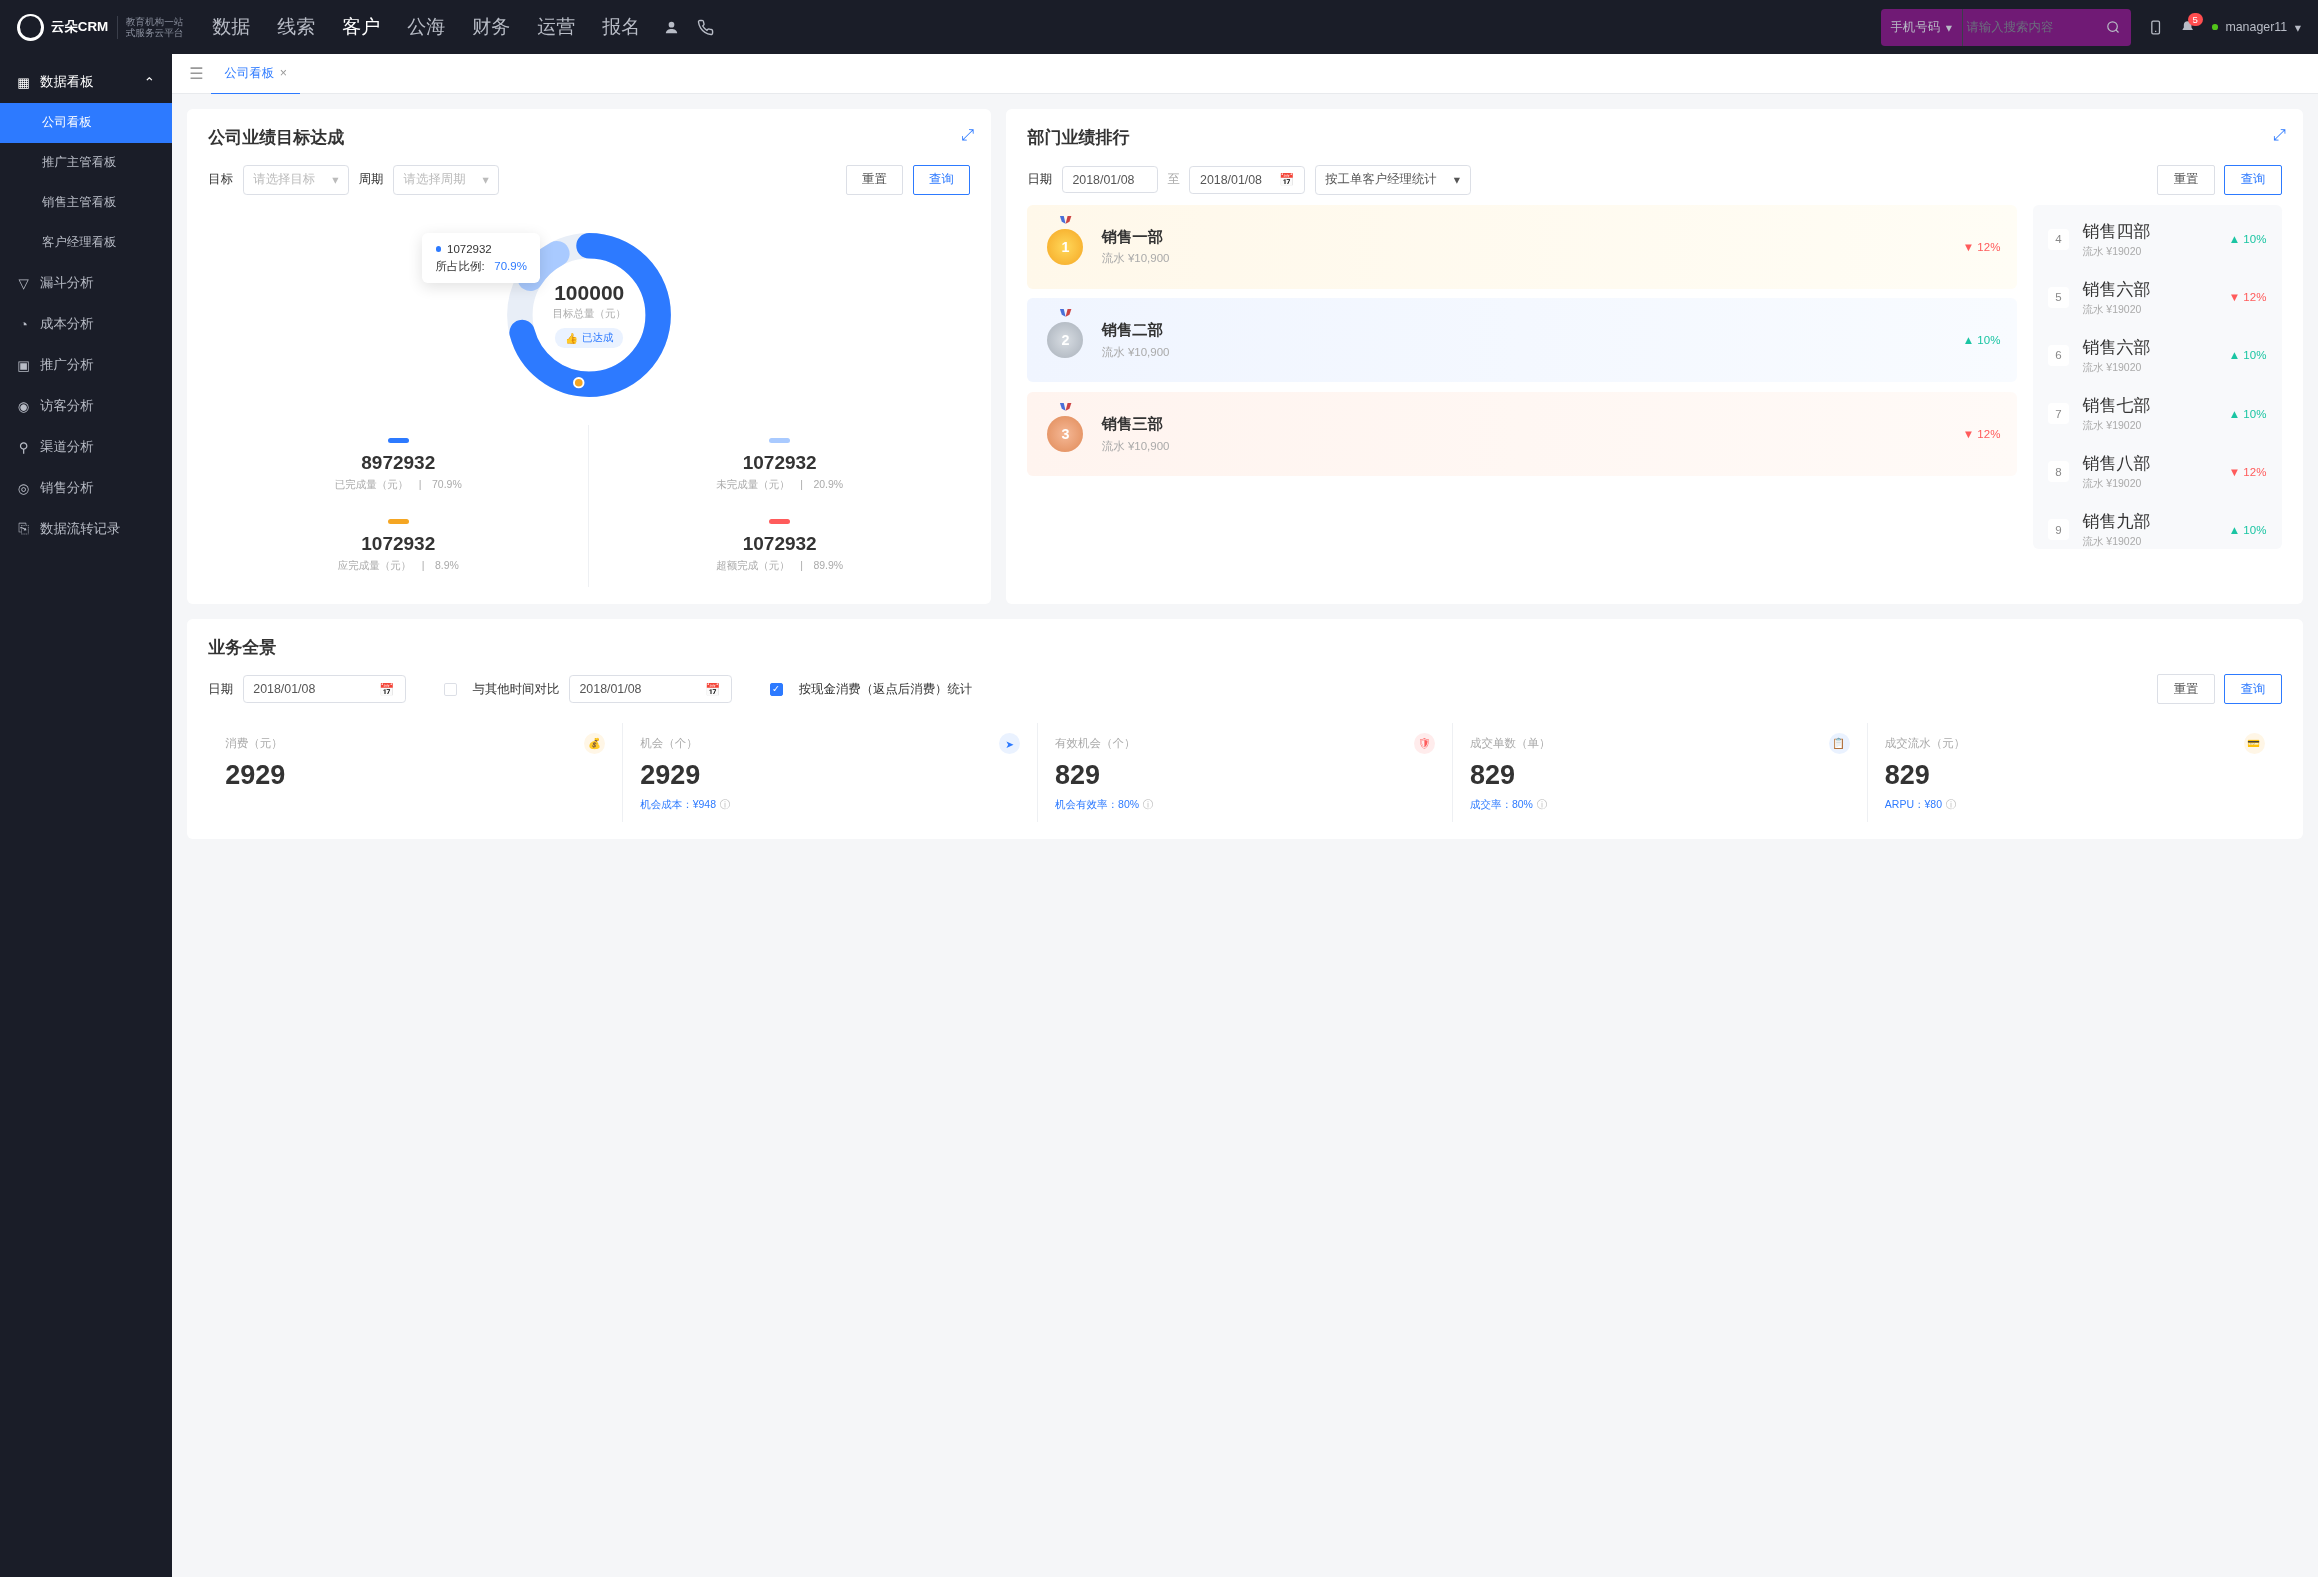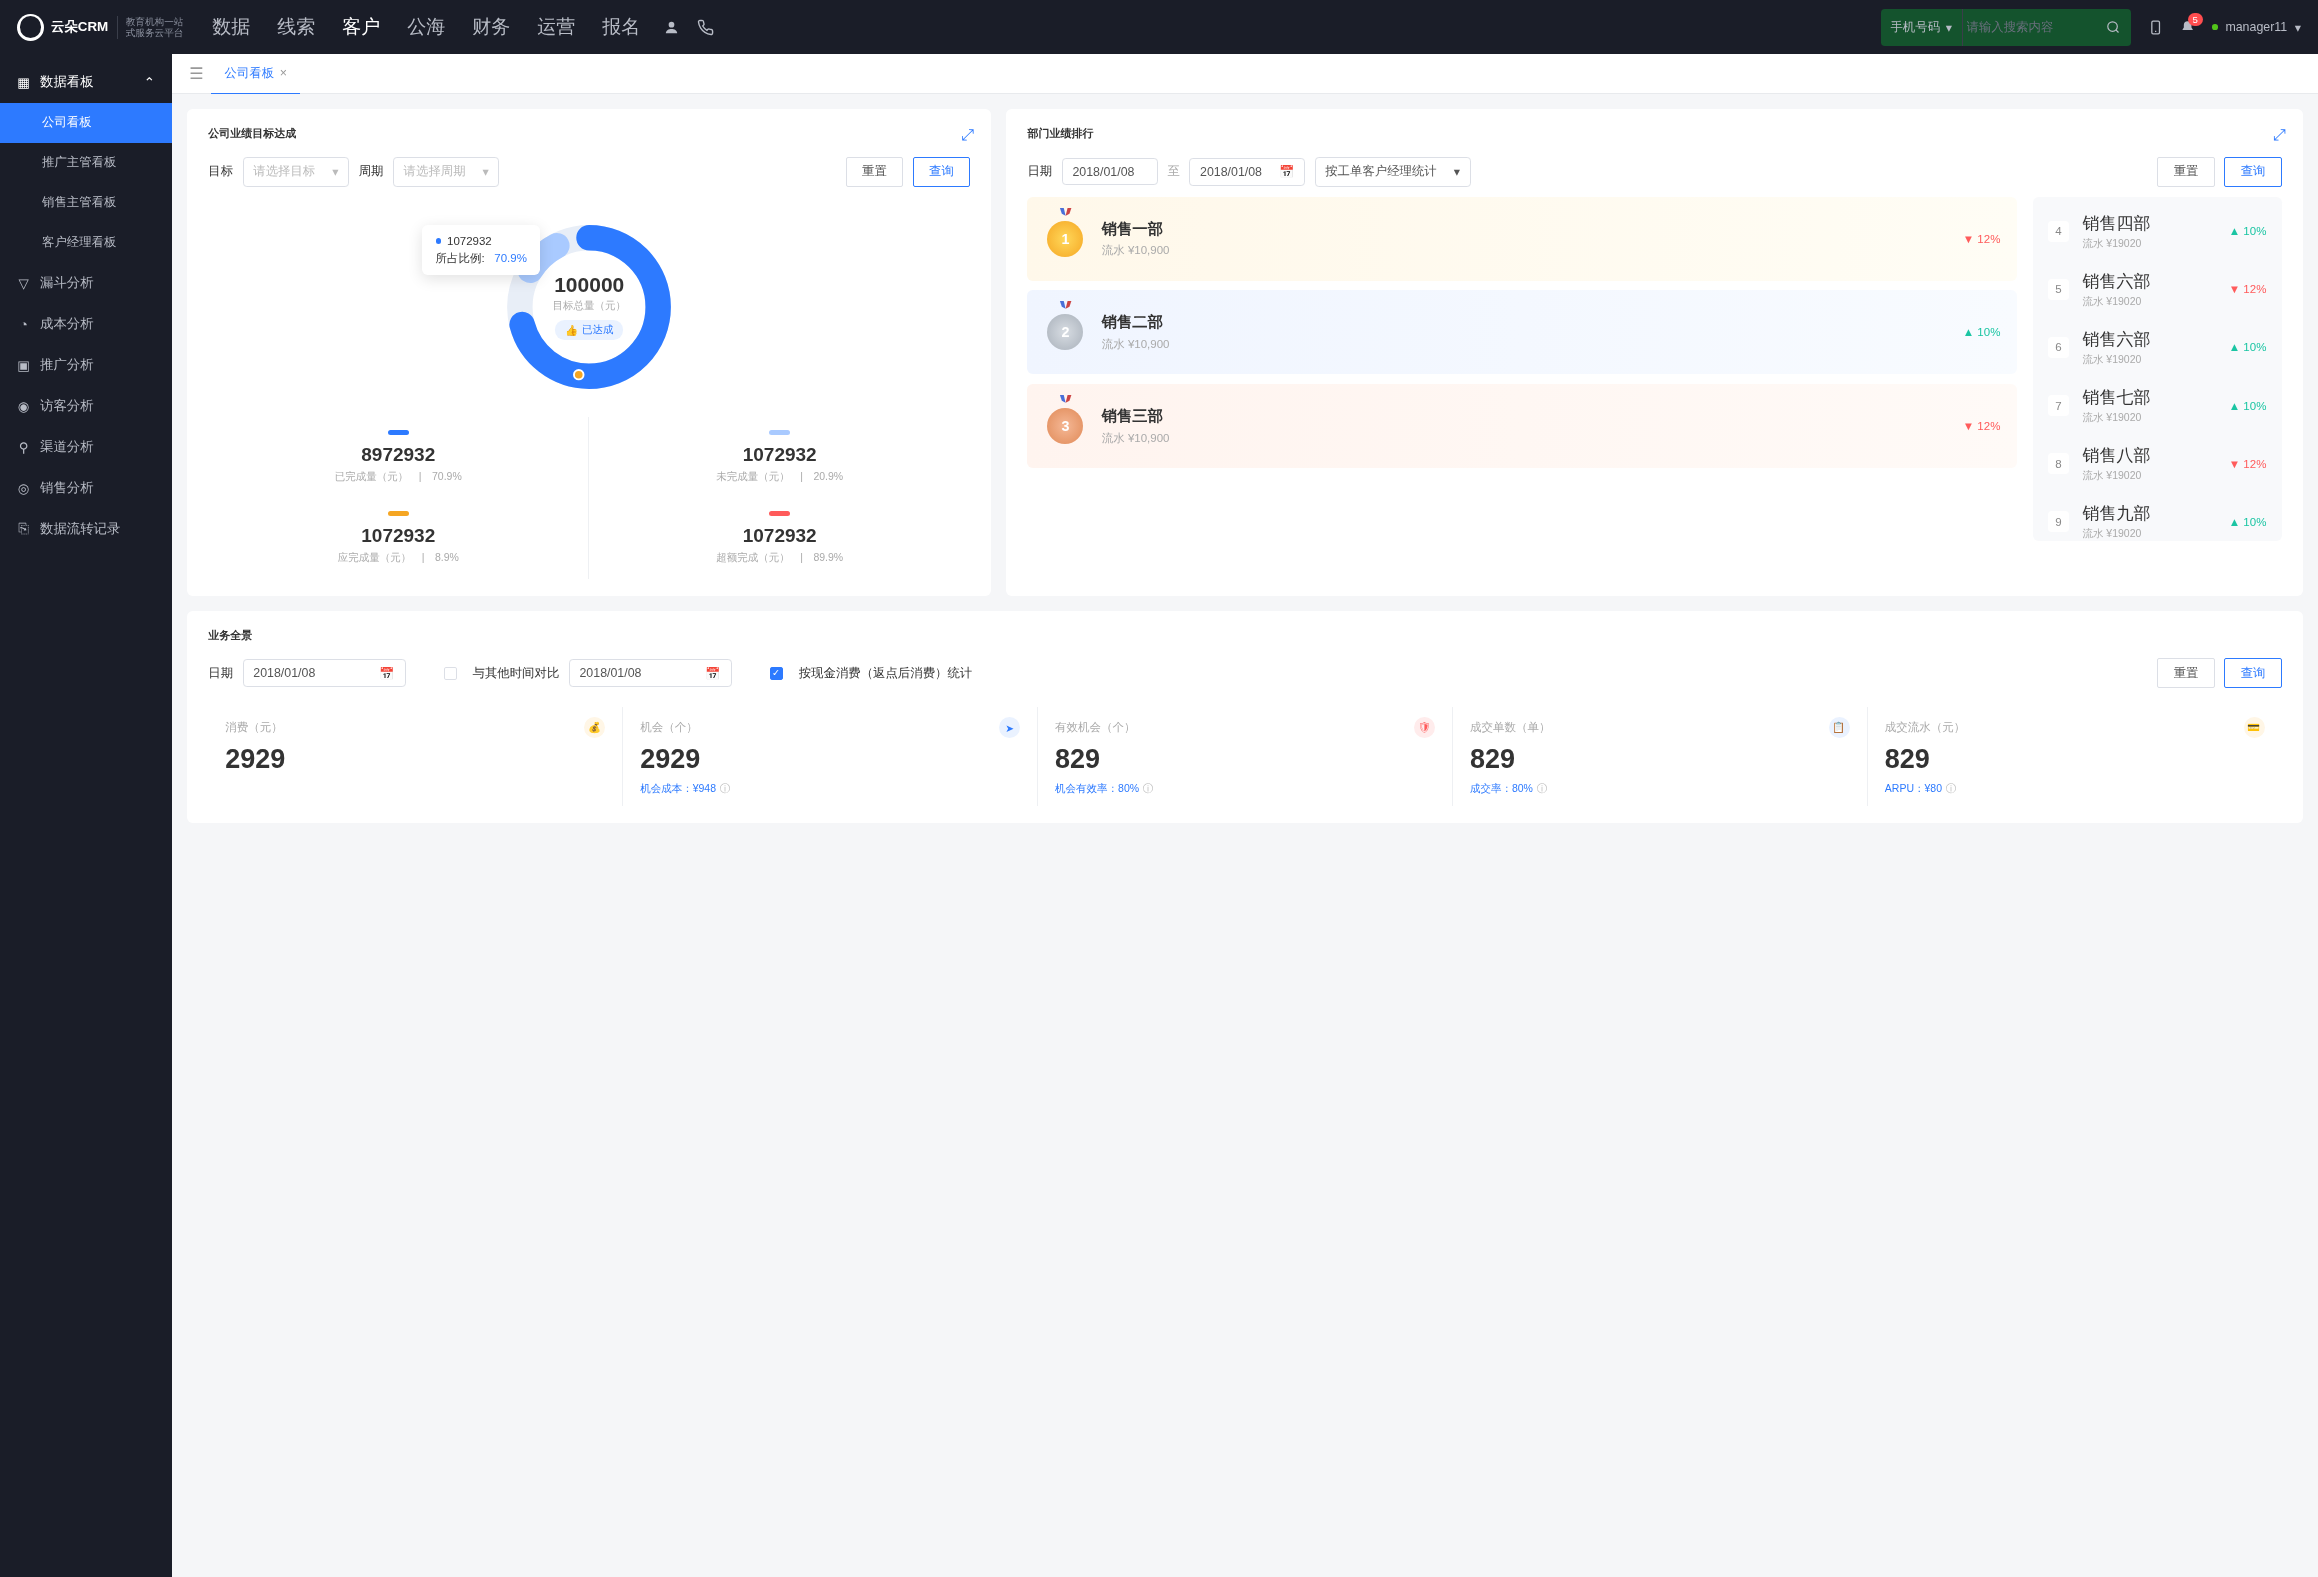--- a/index.html
+++ b/index.html
@@ -7,21 +7,21 @@
 .top-nav{background:#1a1d28;height:54px;display:flex;align-items:center;padding:0 17px;color:#fff}
 .logo{display:flex;align-items:center;gap:7px;margin-right:29px}
 .logo-icon{width:27px;height:27px;background:#fff;border-radius:50%;position:relative}
 .logo-icon::before{content:"";position:absolute;inset:2.9px;background:#1a1d28;border-radius:50%}
 .logo-text{font-size:13.4px;font-weight:600}
 .logo-sub{font-size:9.6px;color:#8a8f9d;border-left:1px solid #3a3e4a;padding-left:7.6px;margin-left:1.9px;line-height:1.2}
 .nav-items{display:flex;gap:27px;font-size:19px}
 .nav-items span{color:#b8bcc6;cursor:pointer}
 .nav-items span.active{color:#fff;font-weight:500}
 .nav-right{margin-left:auto;display:flex;align-items:center;gap:17px}
-.search-wrap{display:flex;align-items:center;background:#14532d;border-radius:3.8px;height:37px;overflow:hidden}
+.search-wrap{display:flex;align-items:center;background:#701a75;border-radius:3.8px;height:37px;overflow:hidden}
 .search-sel{padding:0 9.6px;font-size:12.4px;color:#b8bcc6;border-right:1px solid #3a3e4a;display:flex;align-items:center;gap:5.7px;height:100%}
 .search-input{background:transparent;border:none;outline:none;padding:0 4px;color:#fff;width:134px;font-size:12.4px}
 .search-input::placeholder{color:#6a6f7d}
 .search-btn{width:34px;height:32.5px;display:flex;align-items:center;justify-content:center;color:#b8bcc6}
 .nav-icon{color:#b8bcc6;cursor:pointer;position:relative}
 .badge{position:absolute;top:-5.7px;right:-7.6px;background:#ff4d4f;color:#fff;font-size:9.6px;border-radius:7.6px;padding:1px 4.8px}
 .user-info{display:flex;align-items:center;gap:7.6px;color:#b8bcc6;font-size:12.4px}
 .status-dot{width:5.7px;height:5.7px;background:#52c41a;border-radius:50%}
 .layout{display:flex;min-height:calc(100vh - 54px)}
 .sidebar{width:172px;background:#1a1d28;padding-top:7.6px}
@@ -31,21 +31,21 @@
 .side-link{display:flex;align-items:center;gap:9.6px;padding:11.5px 17px;color:#b8bcc6;font-size:13.4px;cursor:pointer}
 .side-ico{width:13.4px;height:13.4px;display:inline-flex;align-items:center;justify-content:center}
 .main{flex:1;position:relative}
 .tabbar{background:#fff;border-bottom:1px solid #e8eaed;display:flex;align-items:center;height:40px;padding-left:9.6px}
 .tab-toggle{color:#999;padding:0 7.6px;cursor:pointer}
 .tab{padding:0 13.4px;height:40px;display:flex;align-items:center;gap:5.7px;font-size:12.4px;color:#2d7aff;border-bottom:1.9px solid #2d7aff;cursor:pointer}
 .tab-close{color:#999;cursor:pointer}
 .content{padding:15.3px;display:flex;flex-direction:column;gap:15.3px}
 .row{display:flex;gap:15.3px}
 .card{background:#fff;border-radius:5.7px;padding:17px 21px;flex:1;position:relative}
-.card-title{font-size:11px;font-weight:600;color:#333;margin-bottom:15.3px}
+.card-title{font-size:17px;font-weight:600;color:#333;margin-bottom:15.3px}
 .expand-ico{position:absolute;top:17px;right:17px;color:#2d7aff;cursor:pointer}
 .filters{display:flex;align-items:center;gap:9.6px;margin-bottom:9.6px}
 .flabel{font-size:12.4px;color:#333}
 .fsel{border:1px solid #dcdfe6;border-radius:3.8px;padding:5.7px 9.6px;font-size:12.4px;color:#bbb;display:flex;align-items:center;gap:17px;cursor:pointer;min-width:96px;justify-content:space-between}
 .fsel.filled{color:#555}
 .btn{border:1px solid #dcdfe6;background:#fff;border-radius:2px;padding:5.7px 15.3px;font-size:12.4px;cursor:pointer;color:#555}
 .btn.primary{border-color:#2d7aff;color:#2d7aff}
 .spacer{flex:1}
 .donut-area{position:relative;display:flex;justify-content:center;padding:19px 0}
 .donut{width:182px;height:182px;position:relative}

